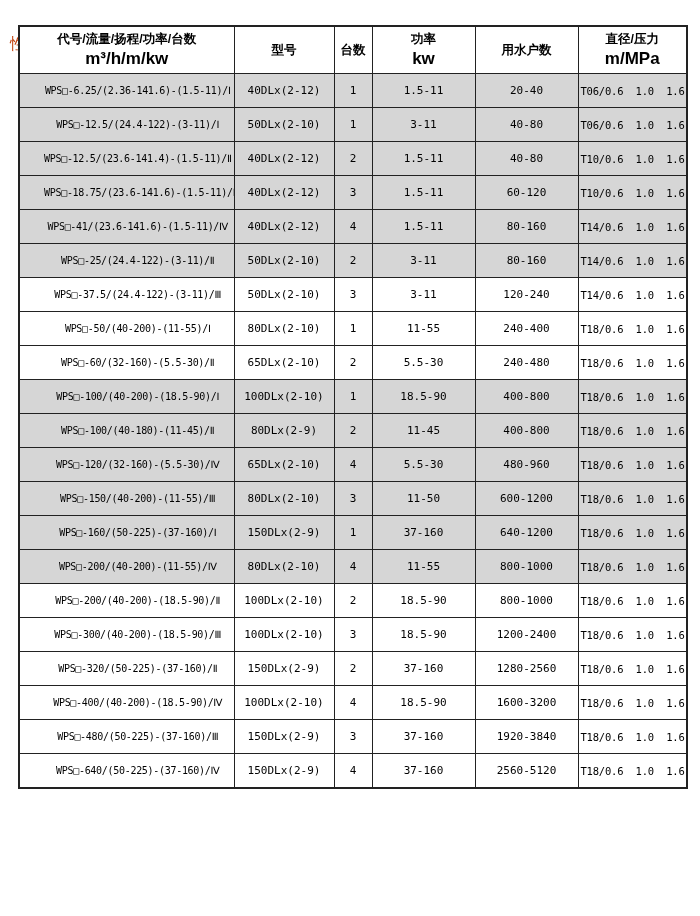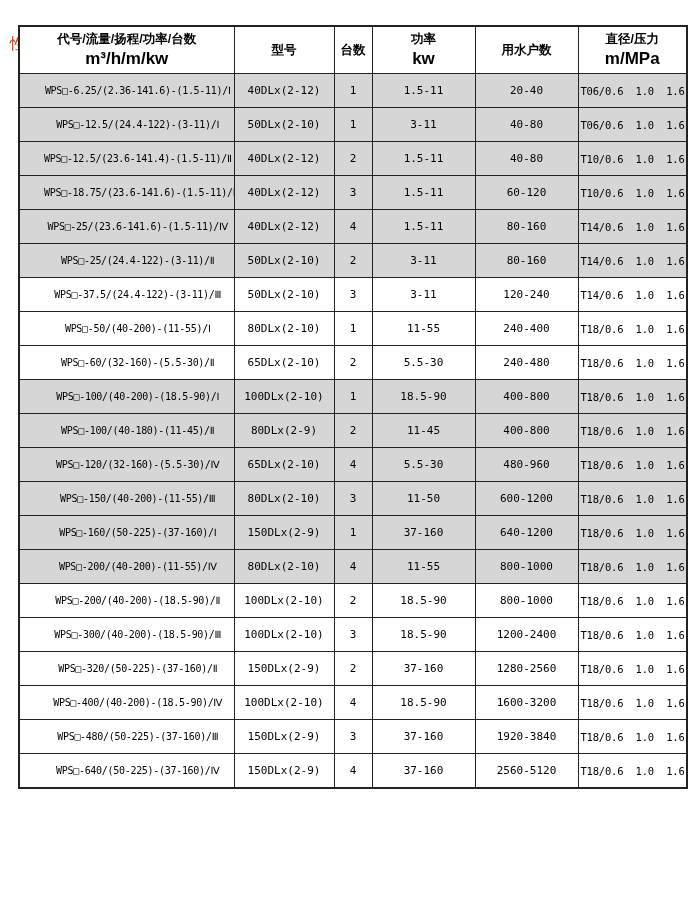--- a/index.html
+++ b/index.html
@@ -132,21 +132,21 @@
         </tr>
         <tr class="shaded">
           <td class="col-device">WPS□-18.75/(23.6-141.6)-(1.5-11)/Ⅲ</td>
           <td class="col-model">40DLx(2-12)</td>
           <td class="col-qty">3</td>
           <td class="col-power">1.5-11</td>
           <td class="col-users">60-120</td>
           <td class="col-tank">T10/0.6  1.0  1.6</td>
         </tr>
         <tr class="shaded">
-          <td class="col-device">WPS□-25/(23.6-141.6)-(1.5-11)/Ⅳ</td>
+          <td class="col-device">WPS□-41/(23.6-141.6)-(1.5-11)/Ⅳ</td>
           <td class="col-model">40DLx(2-12)</td>
           <td class="col-qty">4</td>
           <td class="col-power">1.5-11</td>
           <td class="col-users">80-160</td>
           <td class="col-tank">T14/0.6  1.0  1.6</td>
         </tr>
         <tr class="shaded">
           <td class="col-device">WPS□-25/(24.4-122)-(3-11)/Ⅱ</td>
           <td class="col-model">50DLx(2-10)</td>
           <td class="col-qty">2</td>

